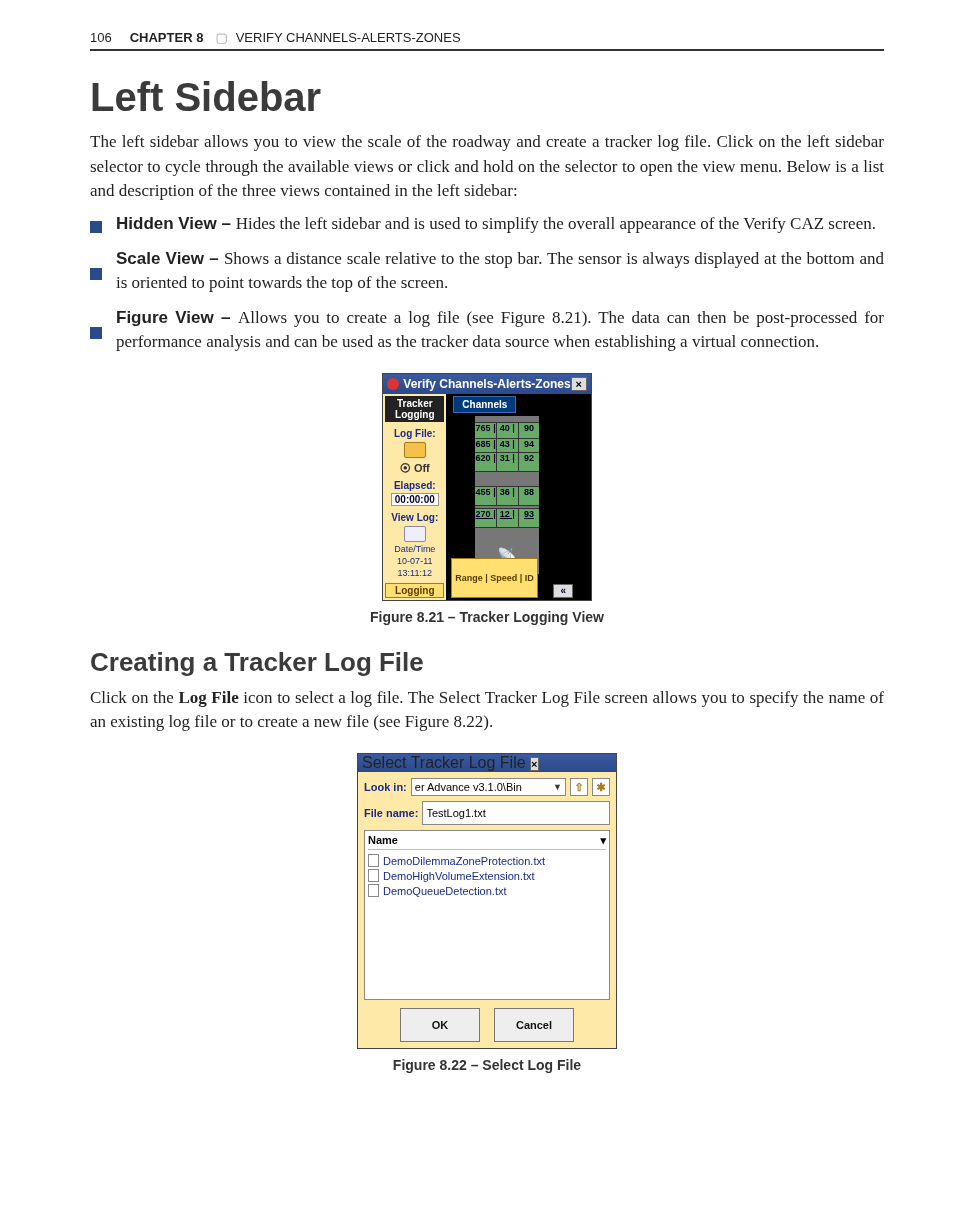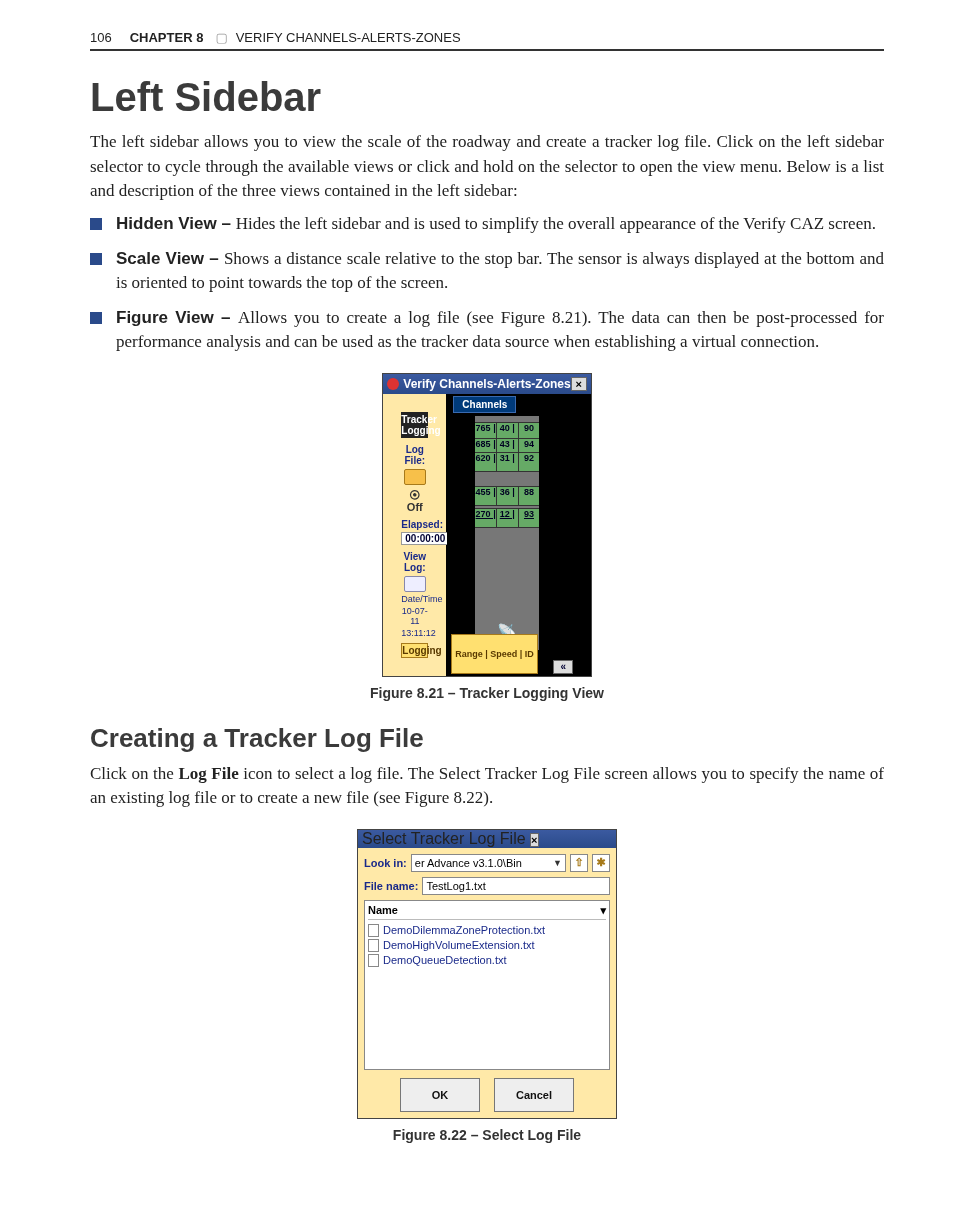--- a/index.html
+++ b/index.html
@@ -32,21 +32,21 @@
   }
   p.body {
     font-size: 17px;
     line-height: 1.45;
     text-align: justify;
     margin-bottom: 8px;
   }
   ul.bullets { list-style: none; padding-left: 0; margin: 8px 0 14px 0; }
   ul.bullets li {
     display: flex;
-    align-items: flex-start;
+    align-items: center;
     font-size: 17px;
     line-height: 1.45;
     text-align: justify;
     margin-bottom: 10px;
   }
   .bullet-sq {
     width: 12px; height: 12px; background: #2a4a8a;
     flex: 0 0 12px; margin-right: 14px; margin-top: 6px;
   }
   .li-text { flex: 1; }
@@ -84,21 +84,21 @@
     color: #fff; font-weight: 700; font-size: 12px;
     padding: 2px 4px; height: 20px;
   }
   .titlebar .ticon { width:12px;height:12px;background:#d33;border-radius:50%;margin-right:4px; }
   .titlebar .tclose { margin-left:auto;width:16px;height:14px;background:#ddd;border:1px solid #666;color:#000;font-size:11px;line-height:12px;text-align:center;font-weight:700; }
   .win1 .body1 { display:flex; }
   .sidecol {
     width: 64px; background:#ffe9a8;
     border-right:1px solid #000;
     font-size:10px; color:#003; font-weight:700;
-    padding:18px; text-align:center;
+    padding:2px; text-align:center;
   }
   .sidecol .tab1 { background:#222;color:#fff;padding:2px 0;font-size:10px;line-height:1.1; }
   .sidecol .lbl { color:#1a2a8a;margin-top:6px; }
   .sidecol .ficon { width:22px;height:16px;background:#f7c04a;border:1px solid #a77a1a;margin:3px auto;border-radius:2px; }
   .sidecol .oicon { margin:4px auto;font-size:11px;color:#333; }
   .sidecol .ebox { display:inline-block;background:#fff;border:1px solid #999;padding:0 3px;font-size:10px;color:#003;margin-top:2px; }
   .sidecol .note { font-size:9px;color:#1a2a8a;font-weight:400;margin-top:2px;line-height:1.1; }
   .sidecol .logtab { background:#ffe070;border:1px solid #a77a1a;margin-top:4px;font-size:10px;padding:1px 0;color:#5a3a00; }
   .maincol { width: 130px; background:#000; position:relative; }
   .maincol .chtab { position:absolute;top:2px;left:6px;background:#003a7a;color:#fff;font-size:10px;font-weight:700;padding:2px 8px;border:1px solid #3a6ab0; }
@@ -114,21 +114,21 @@
   .win2 {
     display:inline-block;border:1px solid #444;background:#ffe9a8;
     text-align:left;font-family:Tahoma,Arial,sans-serif;width:260px;
   }
   .win2 .titlebar { background: linear-gradient(#3b5aa0,#2a4a8a); }
   .win2 .content { padding:6px; font-size:11px; color:#1a2a8a; font-weight:700; }
   .win2 .row2 { display:flex;align-items:center;margin-bottom:5px;gap:4px;justify-content:center; }
   .win2 .sel { flex:1;background:#fff;border:1px solid #888;height:18px;font-size:11px;padding:0 3px;display:flex;align-items:center;justify-content:space-between;color:#000;font-weight:400; }
   .win2 .sel .arr { font-size:9px;color:#333; }
   .win2 .tinyicon { width:18px;height:18px;border:1px solid #888;background:#fff;display:flex;align-items:center;justify-content:center;font-size:11px;color:#a77a1a; }
-  .win2 input.fn { flex:1;background:#fff;border:1px solid #888;height:18px;font-size:11px;padding:0 3px;color:#000;font-weight:400; }
+  .win2 input.fn { flex:1;background:#fff;border:1px solid #888;height:24px;font-size:11px;padding:0 3px;color:#000;font-weight:400; }
   .win2 .listbox { background:#fff;border:1px solid #888;height:170px;padding:3px; }
   .win2 .listbox .hdr { display:flex;justify-content:space-between;border-bottom:1px solid #bbb;padding-bottom:2px;margin-bottom:3px;font-size:11px;color:#000;font-weight:700; }
   .win2 .listbox .item { font-size:11px;color:#1a2a8a;font-weight:400;padding:1px 0;display:flex;align-items:center;gap:4px; }
   .win2 .listbox .item .doci { width:11px;height:13px;border:1px solid #888;background:#fff; }
   .win2 .btnrow { display:flex;justify-content:center;gap:14px;margin-top:8px; }
   .win2 .btn { width:80px;height:34px;background:#eee;border:1px solid #777;font-size:11px;font-weight:700;color:#111;display:flex;align-items:center;justify-content:center; }
 
 </style>
 </head>
 <body>

